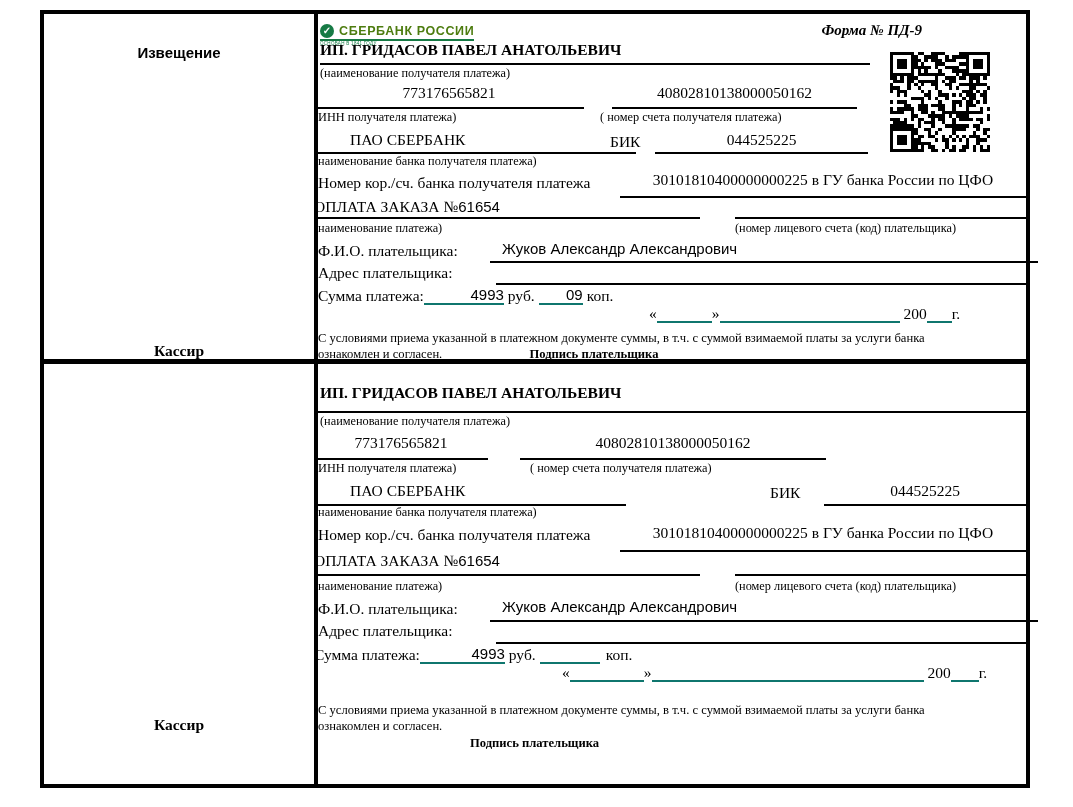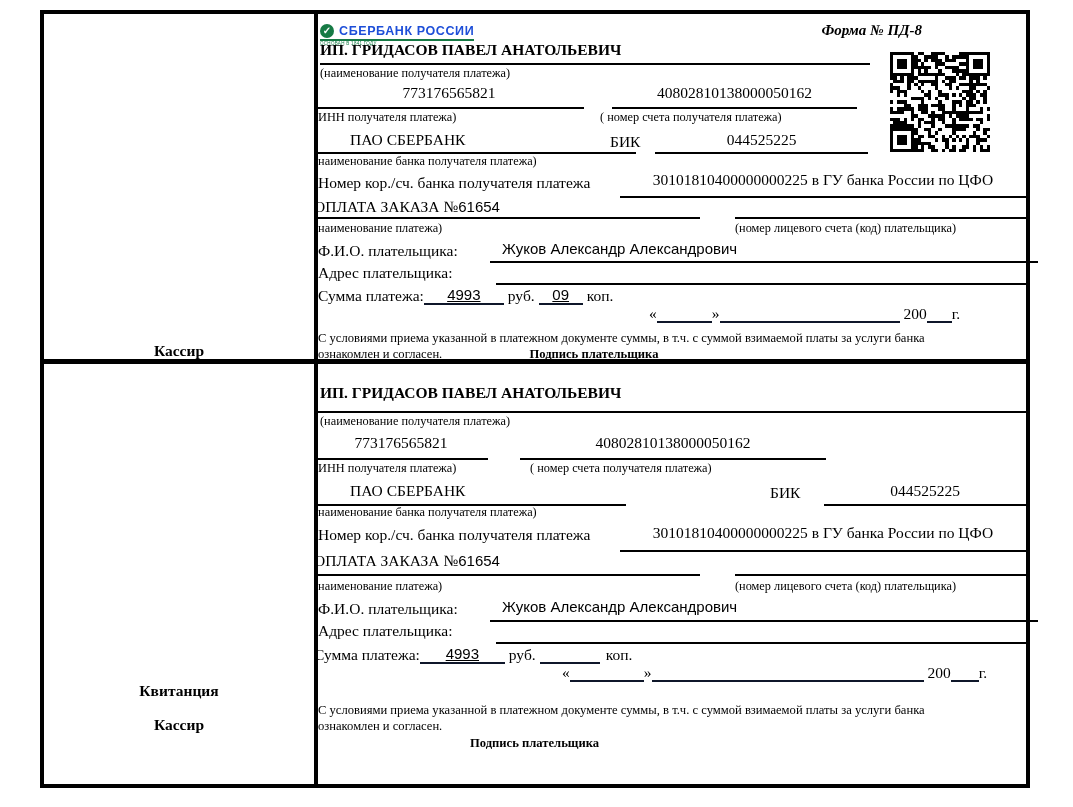--- a/index.html
+++ b/index.html
@@ -13,46 +13,47 @@
   .i{font-style:italic;}
   .c{text-align:left;}
   .r{text-align:right;}
   .t{font-size:15.5px;line-height:1.15;}
   .cap{font-size:12.3px;line-height:1.1;}
   .small{font-size:12.6px;line-height:1.28;}
   .fld{position:absolute;border-bottom:2px solid #000;font-size:15.5px;text-align:center;line-height:1.2;}
   .ln{position:absolute;border-top:2px solid #000;height:0;}
   .col-div{position:absolute;left:270px;top:0;bottom:0;width:4px;background:#000;}
   .row-div{position:absolute;left:0;top:345px;height:5px;right:0;background:#000;}
-  .ubox{display:inline-block;border-bottom:2px solid #0f172a;text-align:center;vertical-align:bottom;text-decoration:underline;}
+  .ubox{display:inline-block;border-bottom:2px solid #0f766e;text-align:right;vertical-align:bottom;}
   .flexrow{display:flex;align-items:flex-end;font-size:15.5px;}
   .logo{display:inline-flex;align-items:center;gap:5px;border-bottom:2px solid #167a45;padding-bottom:1px;}
   .logo-mark{display:inline-block;width:14px;height:14px;border-radius:50%;background:#167a45;color:#fff;
              font-size:10px;line-height:14px;text-align:center;font-weight:bold;}
   .logo-text{color:#167a45;font-weight:bold;font-size:12.5px;letter-spacing:.6px;font-family:"Liberation Sans",sans-serif;}
   .logo-tag{color:#167a45;font-size:4.5px;letter-spacing:.3px;font-family:"Liberation Sans",sans-serif;}
   .qr{position:absolute;left:846px;top:38px;width:100px;height:100px;}
 </style>
 </head>
 <body>
 
 <div class="tbl">
   <div class="col-div"></div>
   <div class="row-div"></div>
 
+  <div class="abs san b" style="left:0;top:30px;width:270px;text-align:center;font-size:15px">Извещение</div>
   <div class="abs ser b t" style="left:0;top:328px;width:270px;text-align:center">Кассир</div>
 
   <div class="abs" style="left:276px;top:6px">
     <span class="logo" style="border-bottom-color: rgb(22, 122, 69);">
       <span class="logo-mark" style="color: rgb(255, 255, 255); background: rgb(22, 122, 69);">✓</span>
-      <span class="logo-text" style="color: #1d4ed8;">СБЕРБАНК РОССИИ</span>
+      <span class="logo-text" style="color: #4d7c0f;">СБЕРБАНК РОССИИ</span>
     </span>
     <div class="logo-tag" style="color: rgb(22, 122, 69);">ОСНОВАН В 1841 ГОДУ</div>
   </div>
-  <div class="abs ser b i r" style="left:700px;top:8px;width:178px;font-size:15px">Форма № ПД-8</div>
+  <div class="abs ser b i r" style="left:700px;top:8px;width:178px;font-size:15px">Форма № ПД-9</div>
 
   <div class="abs ser b c" style="left:276px;top:27px;width:550px;height:22px;font-size:15.5px;border-bottom:2px solid #000">ИП. ГРИДАСОВ ПАВЕЛ АНАТОЛЬЕВИЧ</div>
   <div class="abs ser cap c" style="left:276px;top:53px;width:550px">(наименование получателя платежа)</div>
 
   <div class="fld ser" style="left:270px;top:70px;width:270px;height:23px">773176565821</div>
   <div class="fld ser" style="left:568px;top:70px;width:245px;height:23px">40802810138000050162</div>
   <div class="abs ser cap c" style="left:270px;top:97px;width:270px">(ИНН получателя платежа)</div>
   <div class="abs ser cap c" style="left:556px;top:97px;width:270px">( номер счета получателя платежа)</div>
 
   <div class="fld ser" style="left:270px;top:117px;width:286px;height:21px;text-align:left;padding-left:36px">ПАО СБЕРБАНК</div>
@@ -547,21 +548,20 @@
       <rect x="17" y="28" width="1" height="1" fill="#000"></rect>
       <rect x="18" y="28" width="1" height="1" fill="#000"></rect>
       <rect x="20" y="28" width="1" height="1" fill="#000"></rect>
       <rect x="21" y="28" width="1" height="1" fill="#000"></rect>
       <rect x="24" y="28" width="1" height="1" fill="#000"></rect>
       <rect x="26" y="28" width="1" height="1" fill="#000"></rect>
       <rect x="27" y="28" width="1" height="1" fill="#000"></rect>
       <rect x="28" y="28" width="1" height="1" fill="#000"></rect>
     </svg>
 
-  <div class="abs ser b t" style="left:0;top:668px;width:270px;text-align:center">Квитанция</div>
   <div class="abs ser b t" style="left:0;top:702px;width:270px;text-align:center">Кассир</div>
 
   <div class="abs ser b c" style="left:276px;top:370px;width:700px;font-size:15.5px">ИП. ГРИДАСОВ ПАВЕЛ АНАТОЛЬЕВИЧ</div>
   <div class="ln" style="left:274px;top:397px;width:708px"></div>
   <div class="abs ser cap c" style="left:276px;top:401px;width:700px">(наименование получателя платежа)</div>
 
   <div class="fld ser" style="left:270px;top:420px;width:174px;height:24px">773176565821</div>
   <div class="fld ser" style="left:476px;top:420px;width:306px;height:24px">40802810138000050162</div>
   <div class="abs ser cap c" style="left:270px;top:448px;width:214px">(ИНН получателя платежа)</div>
   <div class="abs ser cap c" style="left:486px;top:448px;width:290px">( номер счета получателя платежа)</div>

